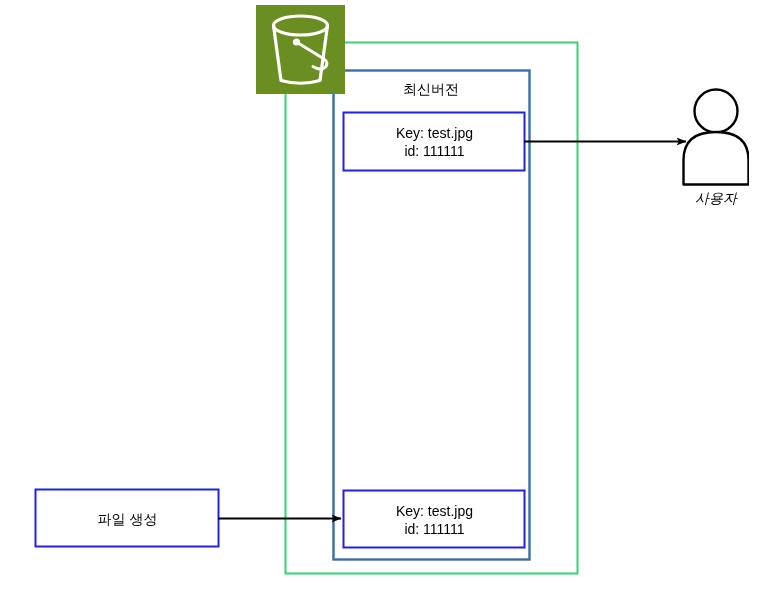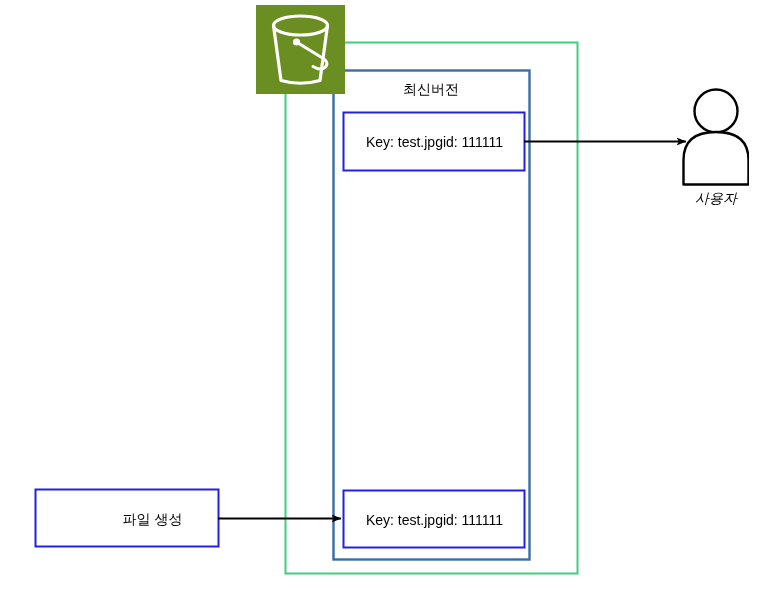--- a/index.html
+++ b/index.html
@@ -28,21 +28,21 @@
     position: absolute;
     color: #000000;
     font-size: 14px;
     line-height: 17px;
     text-align: center;
     white-space: nowrap;
   }
   .boxtext {
     position: absolute;
     display: flex;
-    flex-direction: row;
+    flex-direction: column;
     align-items: center;
     justify-content: center;
     color: #000000;
     font-size: 14px;
     line-height: 18px;
     text-align: center;
   }
 </style>
 </head>
 <body>
@@ -94,19 +94,19 @@
   <div class="boxtext" style="left:343px; top:112px; width:183px; height:60px;">
     <span>Key: test.jpg</span>
     <span>id: 111111</span>
   </div>
 
   <div class="boxtext" style="left:343px; top:490px; width:183px; height:59px;">
     <span>Key: test.jpg</span>
     <span>id: 111111</span>
   </div>
 
-  <div class="boxtext" style="left:35px; top:489px; width:185px; height:59px;padding-left:25px;">
+  <div class="boxtext" style="left:35px; top:489px; width:185px; height:59px;">
     <span>파일 생성</span>
   </div>
 
   <div class="lbl" style="left:666px; top:190px; width:100px;font-style:italic;">사용자</div>
 
 </div>
 
 </body></html>

